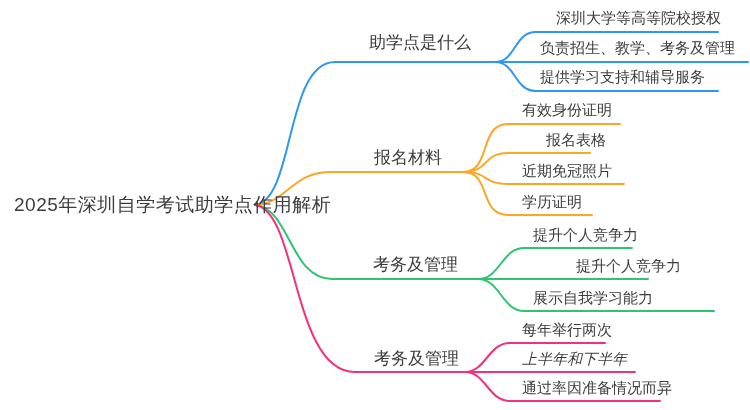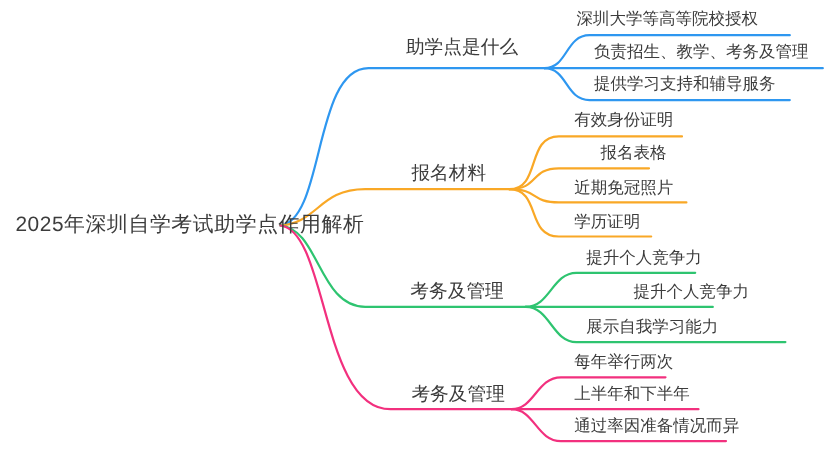--- a/index.html
+++ b/index.html
@@ -60,30 +60,30 @@
   </svg>
 
 
   <div class="label root-label" style="left:14px;top:194px;">2025年深圳自学考试助学点作用解析</div>
 
   <div class="label branch-label" style="left:369px;top:33px;">助学点是什么</div>
   <div class="label branch-label" style="left:374px;top:148px;">报名材料</div>
   <div class="label branch-label" style="left:373px;top:255px;">考务及管理</div>
   <div class="label branch-label" style="left:374px;top:349px;">考务及管理</div>
 
-  <div class="label leaf-label" style="left:524px;top:9px;">深圳大学等高等院校授权</div>
+  <div class="label leaf-label" style="left:556px;top:9px;">深圳大学等高等院校授权</div>
   <div class="label leaf-label" style="left:540px;top:39px;">负责招生、教学、考务及管理</div>
   <div class="label leaf-label" style="left:540px;top:68px;">提供学习支持和辅导服务</div>
 
   <div class="label leaf-label" style="left:522px;top:101px;">有效身份证明</div>
   <div class="label leaf-label" style="left:522px;top:131px;margin-left:24px;">报名表格</div>
   <div class="label leaf-label" style="left:522px;top:162px;">近期免冠照片</div>
   <div class="label leaf-label" style="left:522px;top:193px;">学历证明</div>
 
   <div class="label leaf-label" style="left:533px;top:226px;">提升个人竞争力</div>
   <div class="label leaf-label" style="left:533px;top:257px;margin-left:43px;">提升个人竞争力</div>
   <div class="label leaf-label" style="left:533px;top:289px;">展示自我学习能力</div>
 
   <div class="label leaf-label" style="left:522px;top:321px;">每年举行两次</div>
-  <div class="label leaf-label" style="left:522px;top:350px;">上半年和下半年</div>
+  <div class="label leaf-label" style="left:522px;top:350px;font-style:italic;">上半年和下半年</div>
   <div class="label leaf-label" style="left:522px;top:379px;">通过率因准备情况而异</div>
 
 </div>
 
 </body></html>

